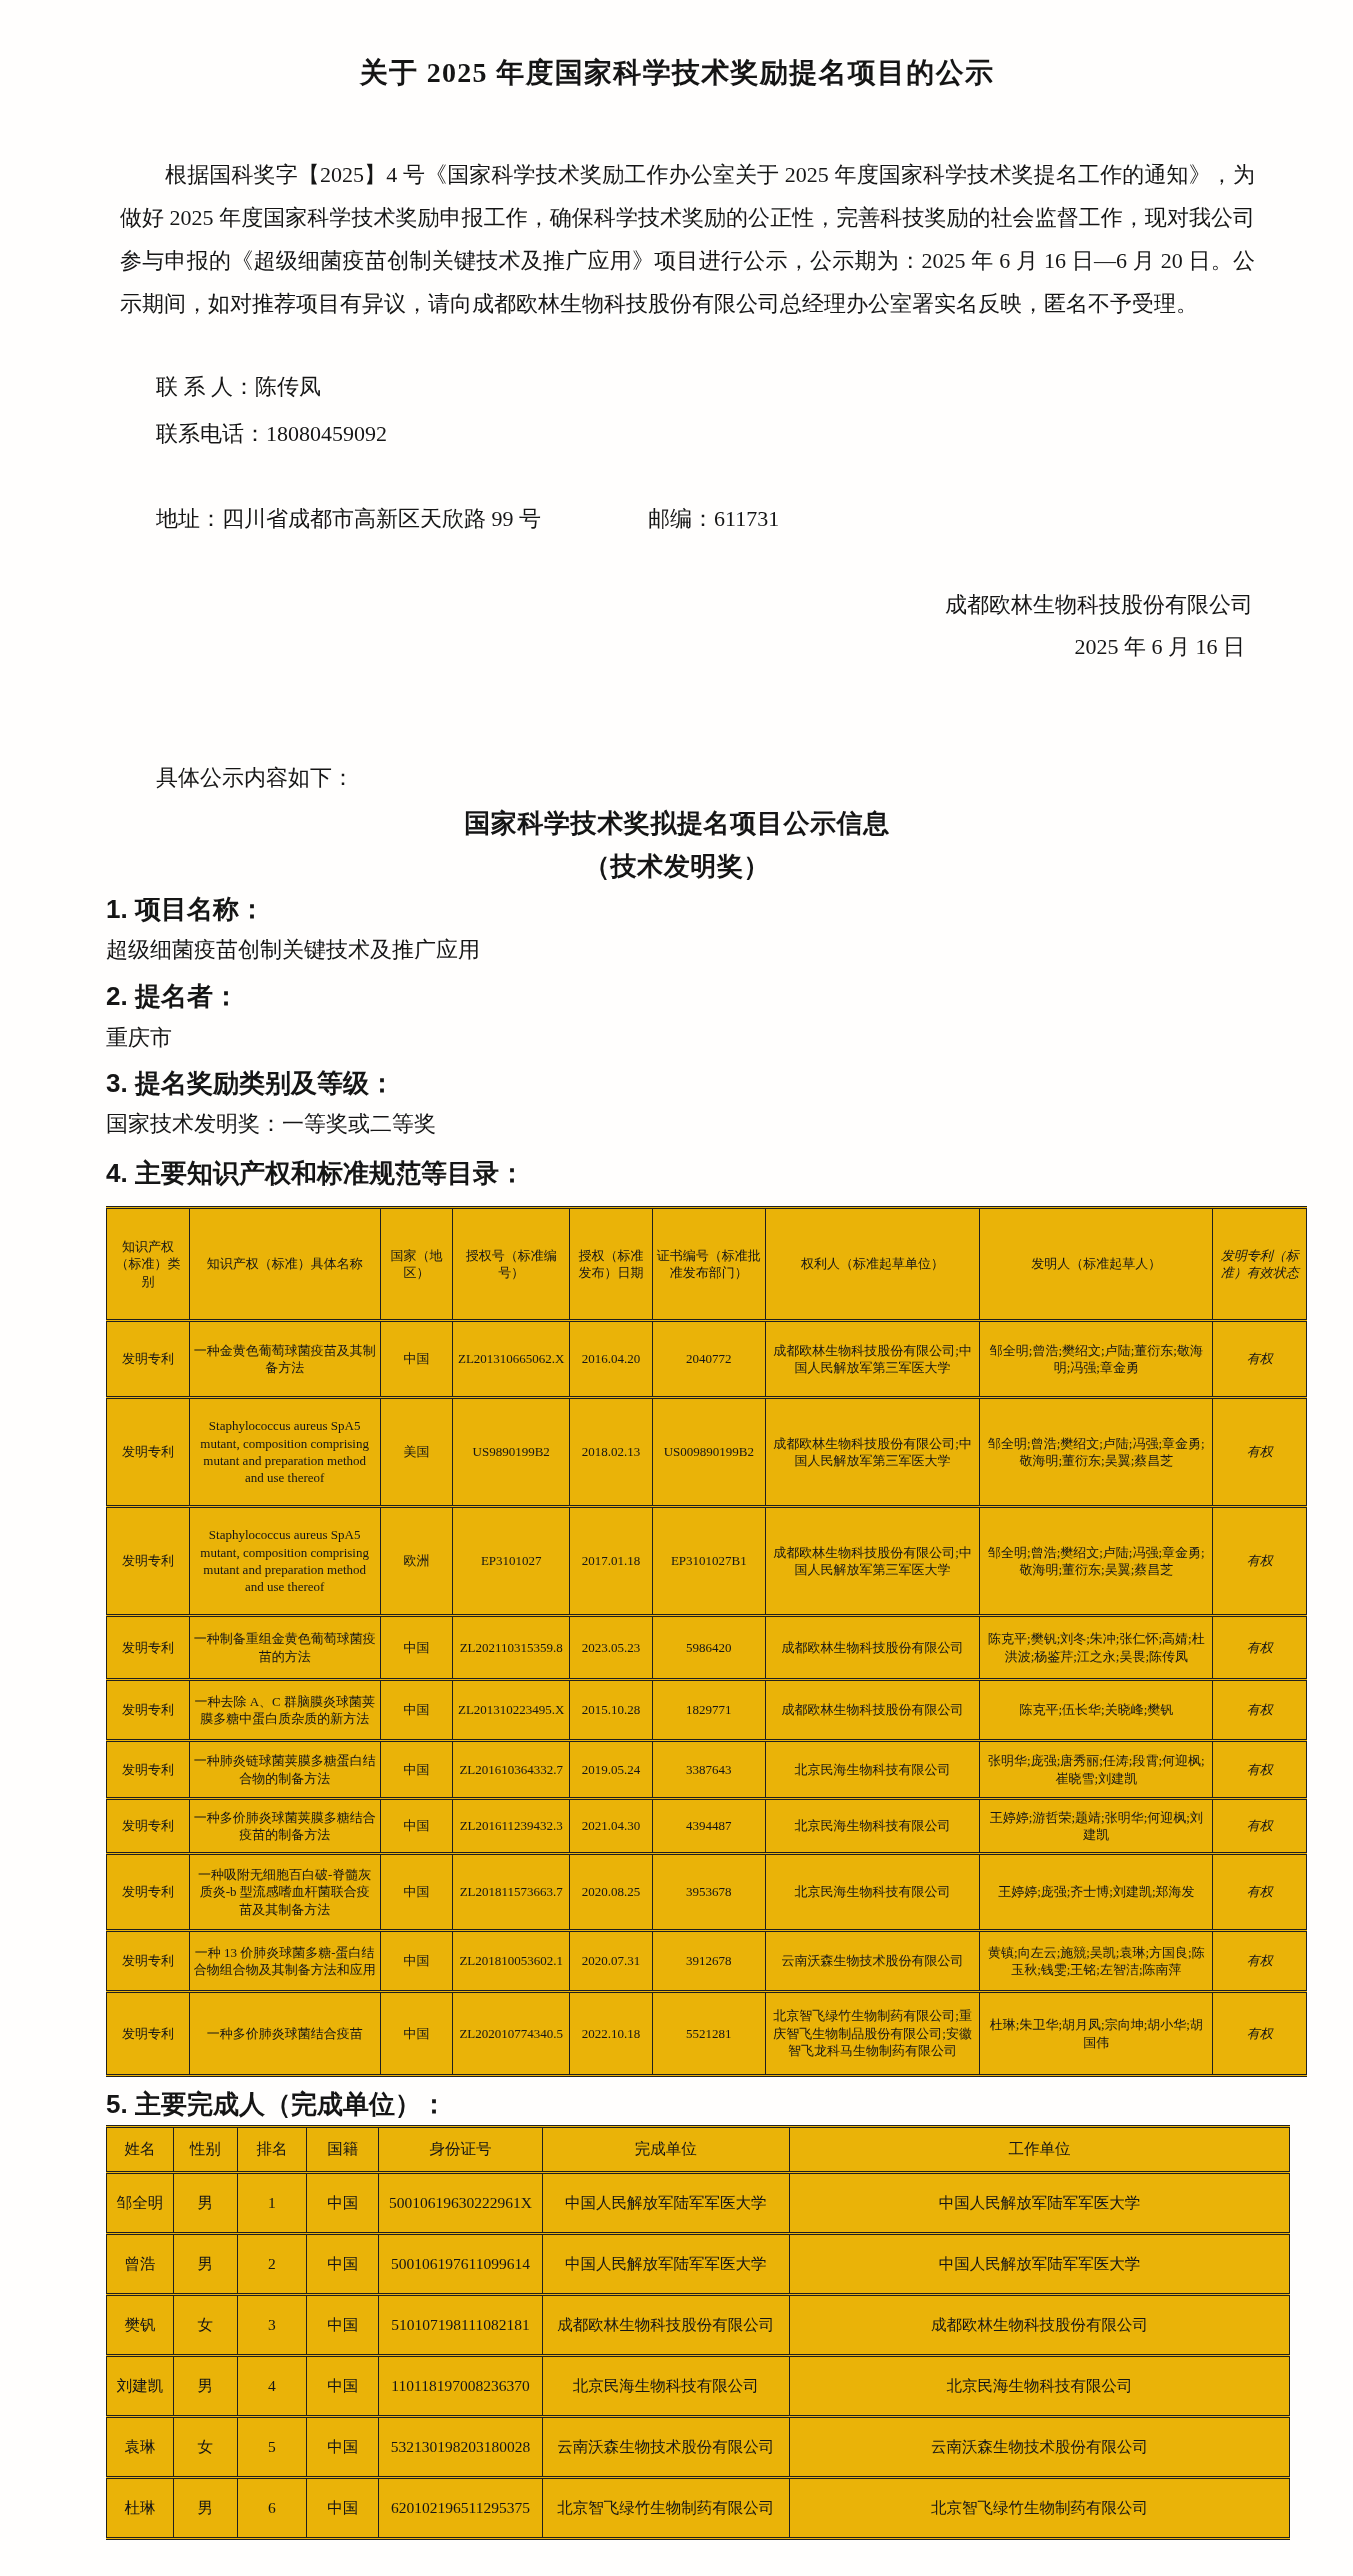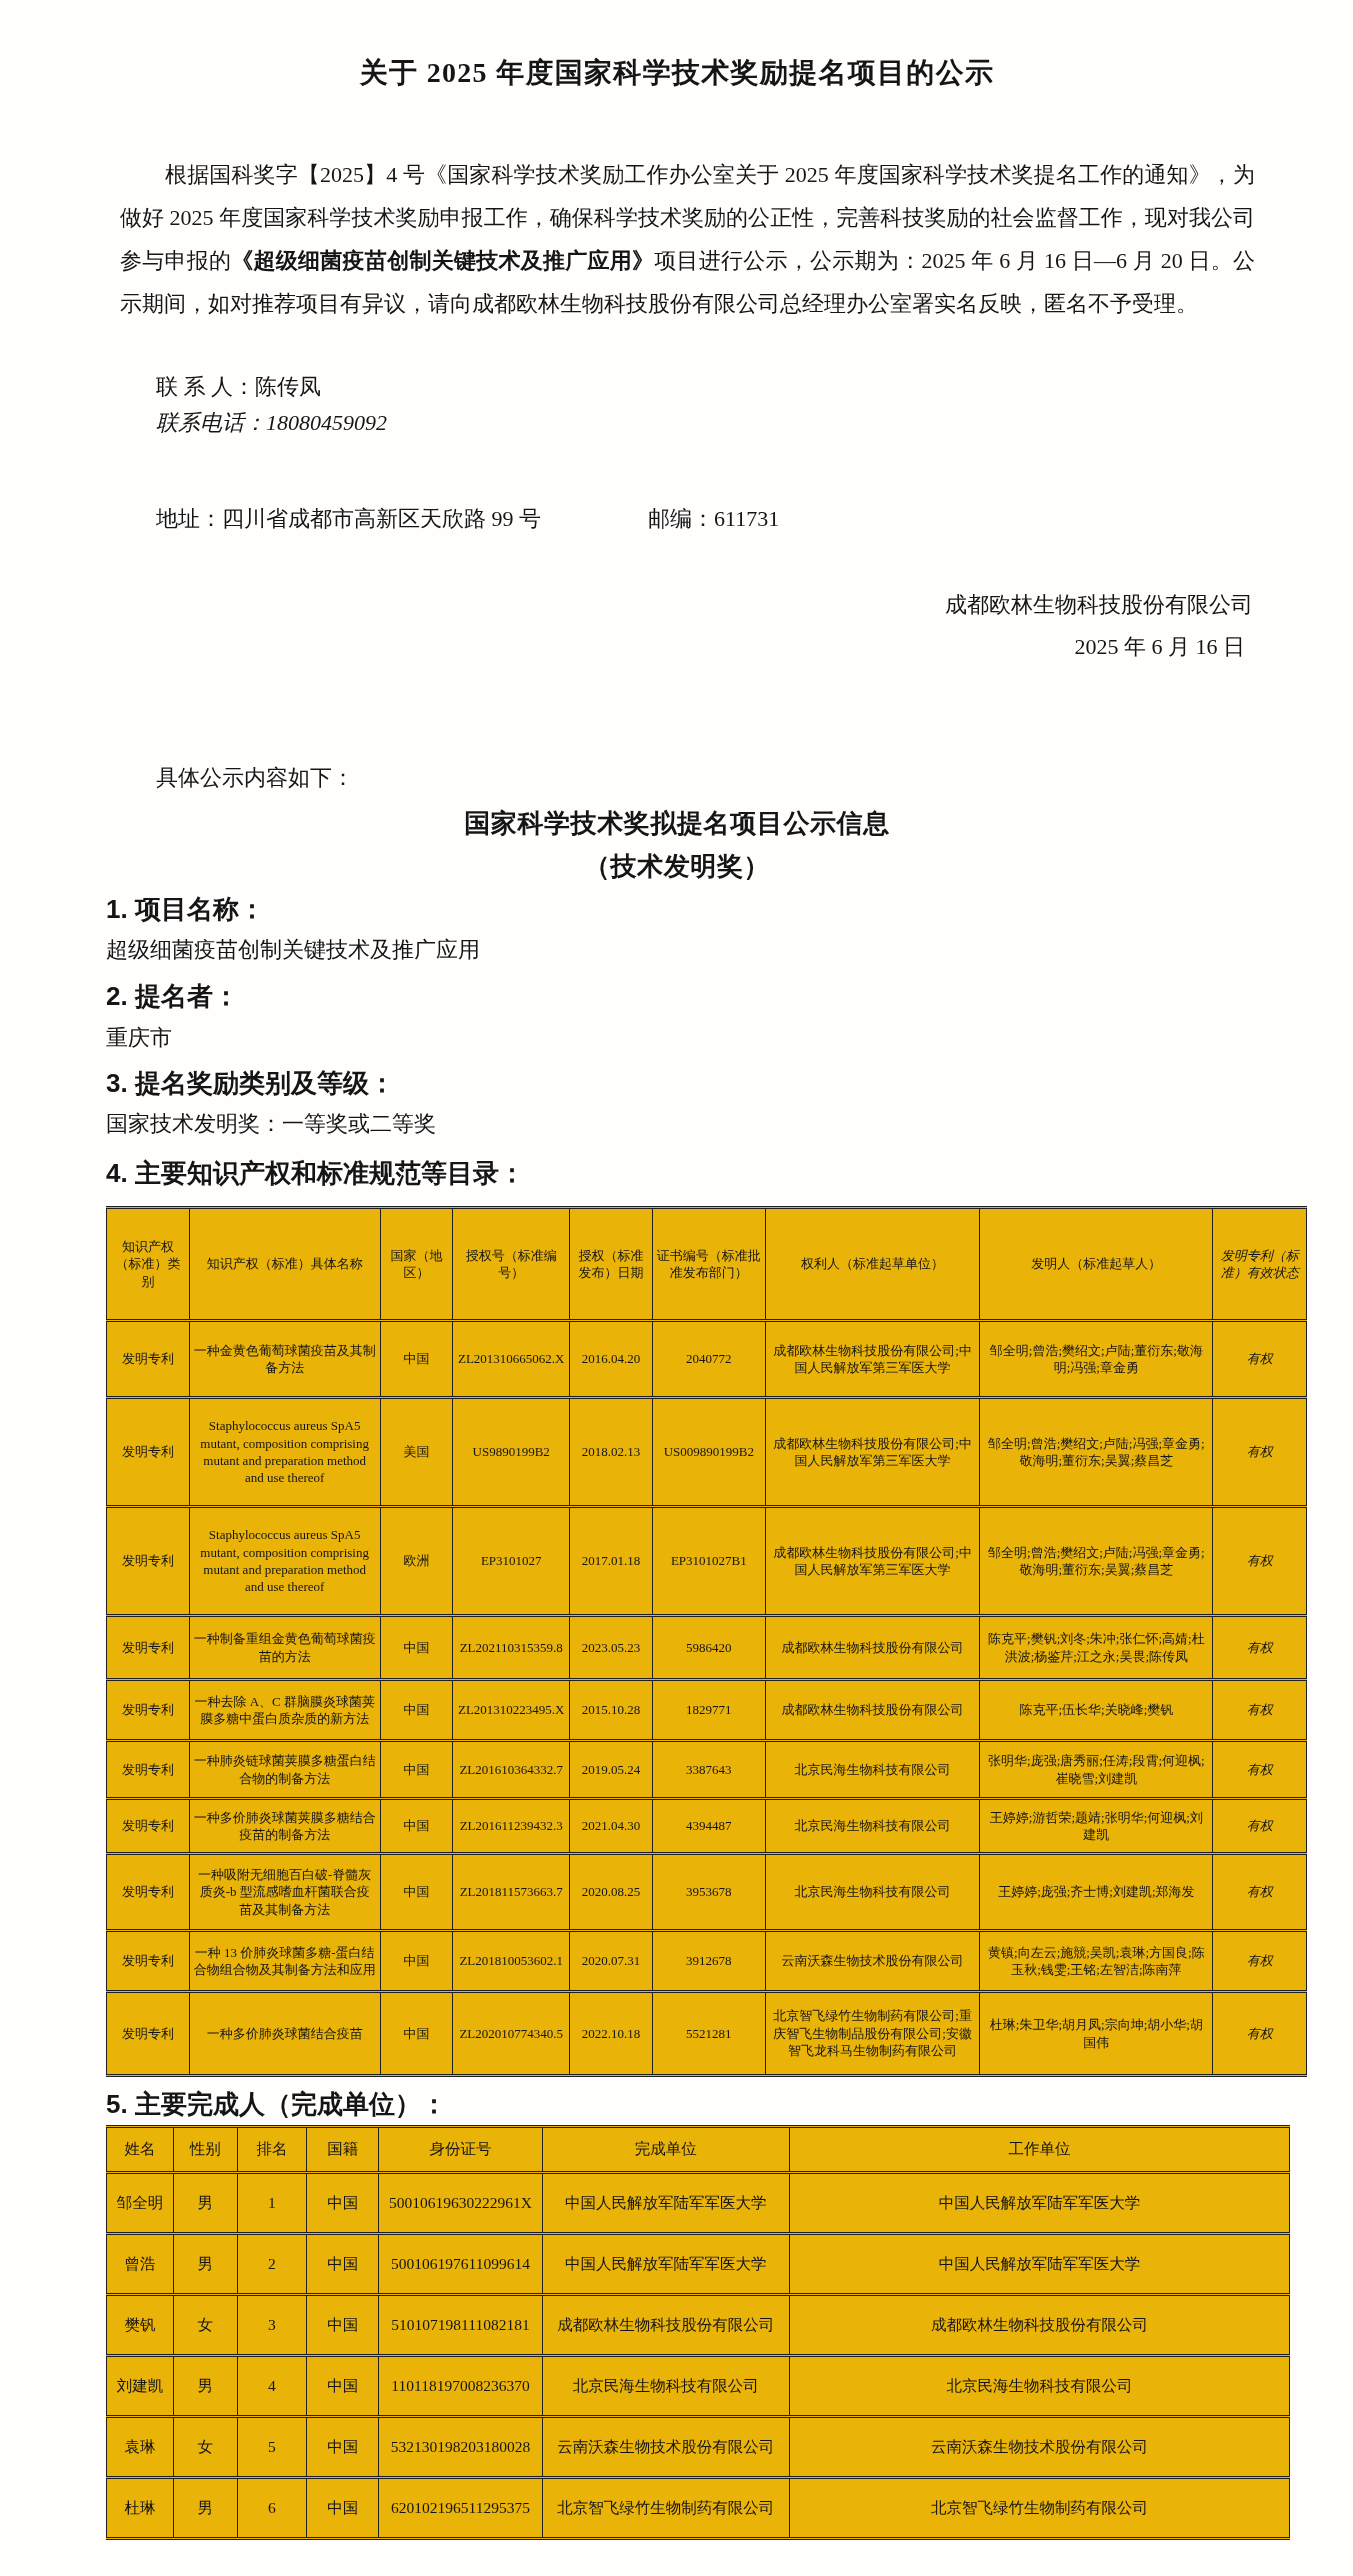--- a/index.html
+++ b/index.html
@@ -16,24 +16,24 @@
     top:54px;left:0;width:1354px;
     text-align:center;
     font-size:28px;font-weight:bold;
     letter-spacing:1.3px;
   }
   .intro-para{
     top:153px;left:120px;width:1135px;
     font-size:22px;line-height:43px;
     text-align:justify;text-indent:45px;
   }
-  .intro-para .bold-seg{font-weight:bold;}
+  .intro-para .bold-seg{font-weight:normal;}
   .plain-line{font-size:22px;line-height:26px;}
   .contact-person{top:374px;left:156px;}
-  .contact-phone{top:410px;left:156px;font-style:italic;}
+  .contact-phone{top:421px;left:156px;}
   .address-line{top:506px;left:156px;width:902px;}
   .postal-code{position:absolute;left:492px;top:0;}
   .company-sig{top:592px;right:101px;text-align:right;}
   .sig-date{top:634px;right:109px;text-align:right;}
   .details-intro{top:765px;left:156px;}
   .announce-title{
     top:806px;left:0;width:1354px;text-align:center;
     font-family:"Liberation Sans","DejaVu Sans",sans-serif;
     font-size:26px;font-weight:bold;letter-spacing:0.6px;
   }

